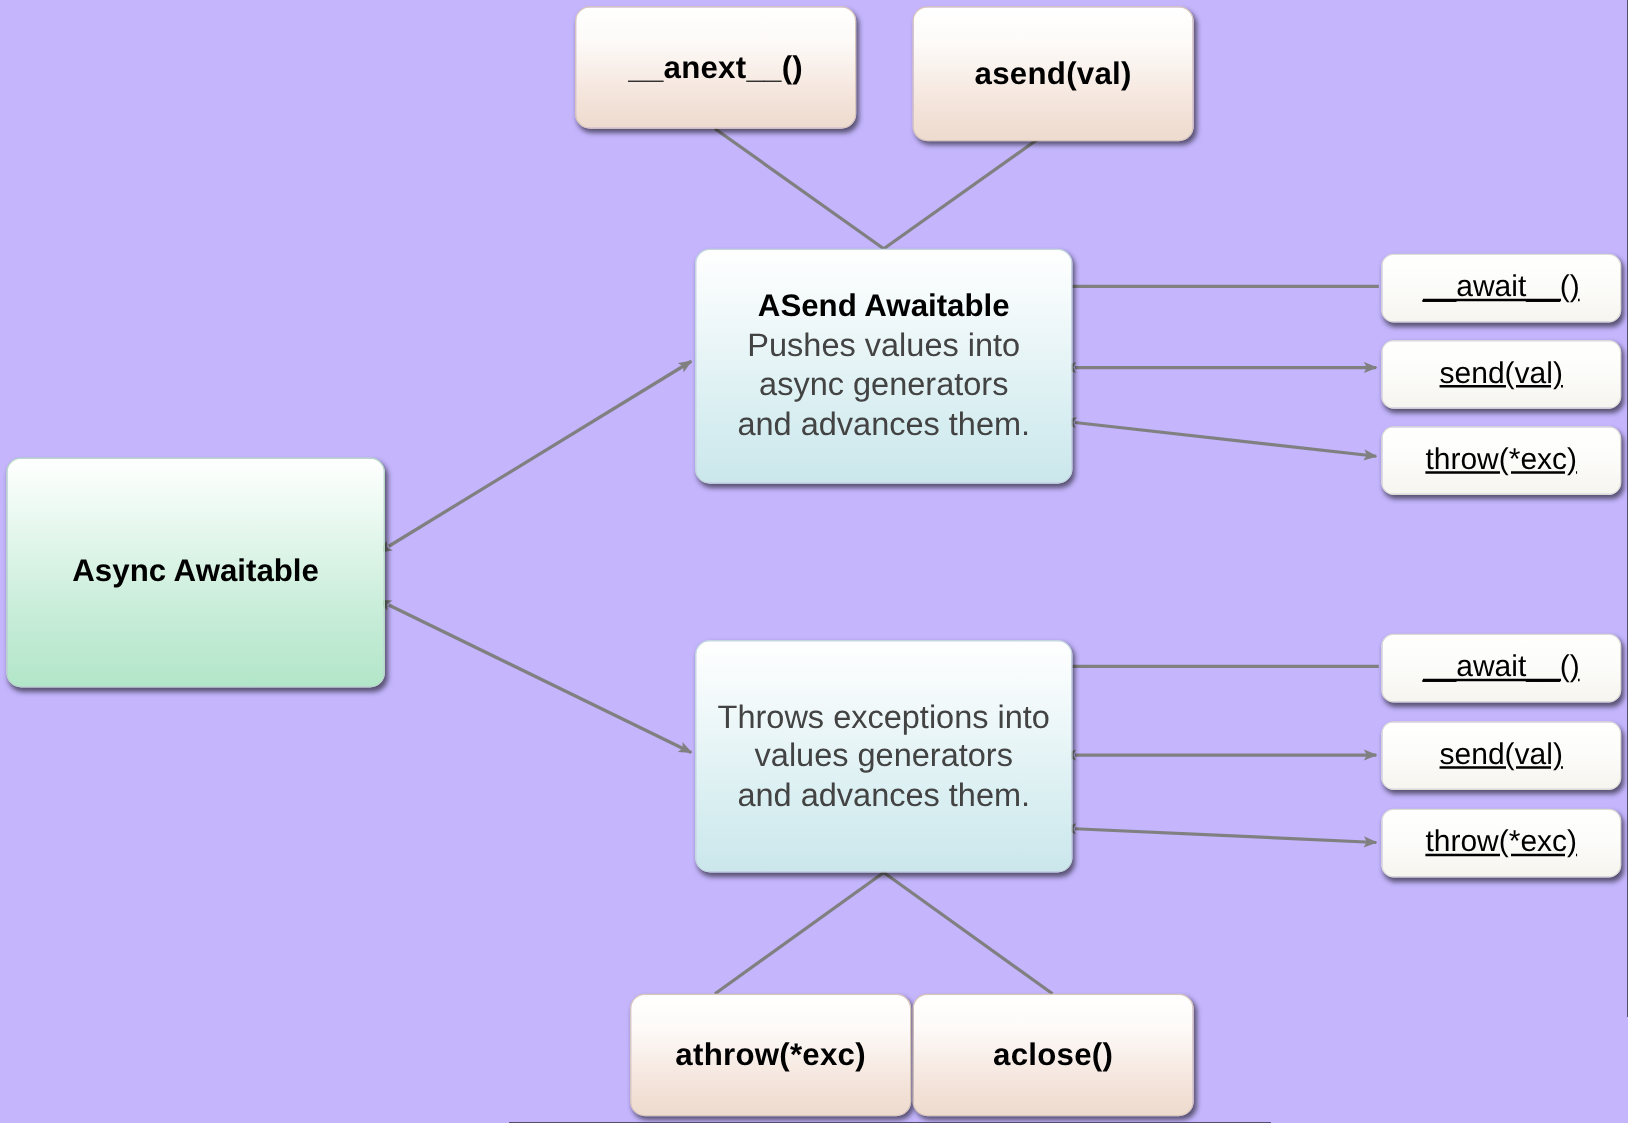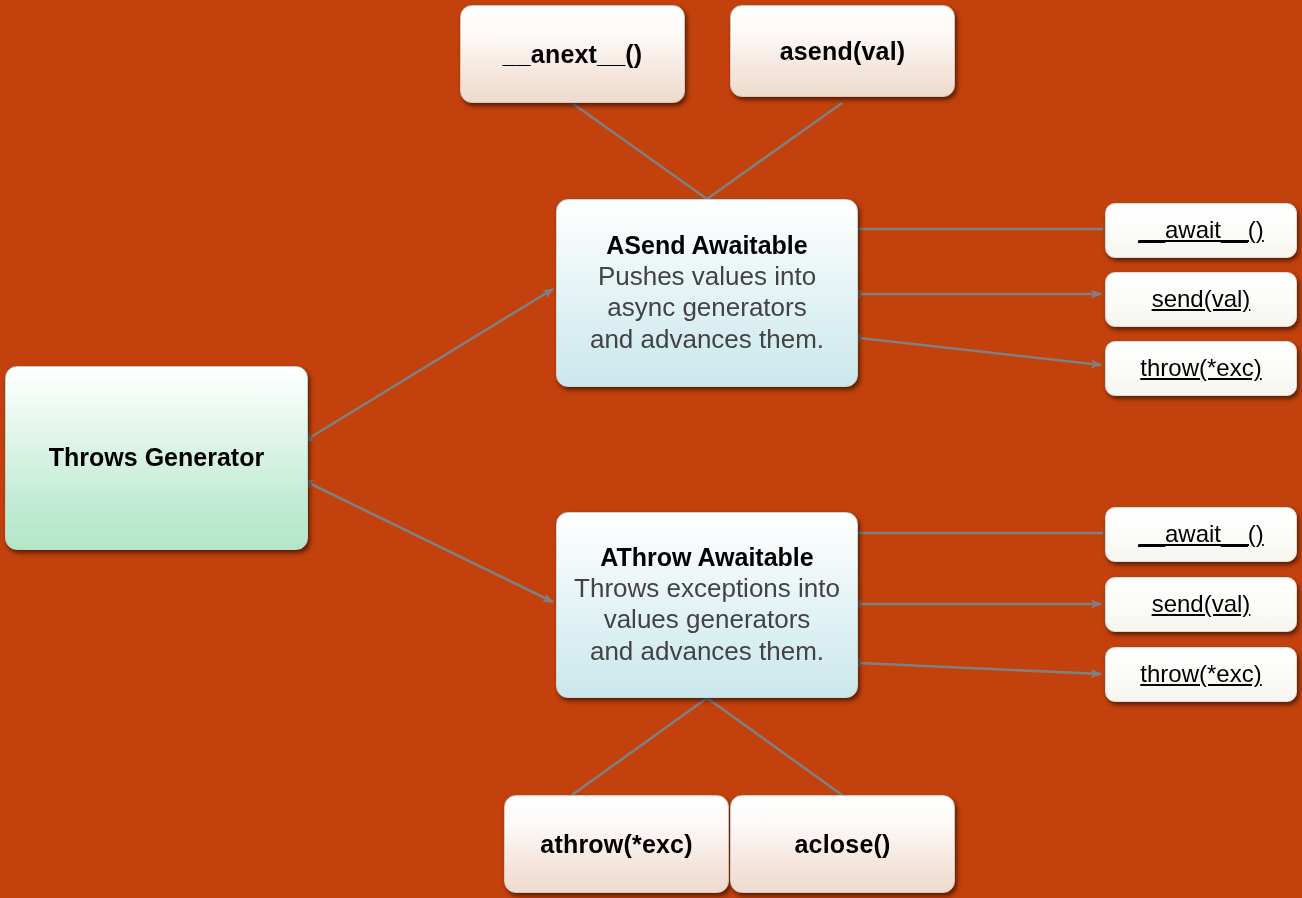--- a/index.html
+++ b/index.html
@@ -8,21 +8,21 @@
     padding: 0;
     background: #000000;
   }
   body {
     font-family: "Liberation Sans", sans-serif;
   }
   #canvas {
     position: relative;
     width: 1302px;
     height: 898px;
-    background: #c2410c;
+    background: #c4b5fd;
     overflow: hidden;
   }
   #edges {
     position: absolute;
     left: 0;
     top: 0;
     width: 1302px;
     height: 898px;
     pointer-events: none;
   }
@@ -123,37 +123,36 @@
       <path d="M858,533 L1103,533"></path>
       <path d="M860,604 L1101,604" marker-start="url(#ah-start)" marker-end="url(#ah-end)"></path>
       <path d="M860,663 L1101,674" marker-start="url(#ah-start)" marker-end="url(#ah-end)"></path>
     </g>
   </svg>
 
   <div class="node method" style="left:460px; top:5px; width:225px; height:98px;">
     <div class="title">__anext__()</div>
   </div>
 
-  <div class="node method" style="left:730px; top:5px; width:225px; height:92px;">
+  <div class="node method" style="left:730px; top:5px; width:225px; height:108px;">
     <div class="title">asend(val)</div>
   </div>
 
   <div class="node root" style="left:5px; top:366px; width:303px; height:184px;">
-    <div class="title">Throws Generator</div>
+    <div class="title">Async Awaitable</div>
   </div>
 
   <div class="node awaitable" style="left:556px; top:199px; width:302px; height:188px;">
     <div class="title">ASend Awaitable</div>
     <div class="desc">Pushes values into
 async generators
 and advances them.</div>
   </div>
 
   <div class="node awaitable" style="left:556px; top:512px; width:302px; height:186px;">
-    <div class="title">AThrow Awaitable</div>
     <div class="desc">Throws exceptions into
 values generators
 and advances them.</div>
   </div>
 
   <div class="node slot" style="left:1105px; top:203px; width:192px; height:55px;">
     <div class="title">__await__()</div>
   </div>
   <div class="node slot" style="left:1105px; top:272px; width:192px; height:55px;">
     <div class="title">send(val)</div>

